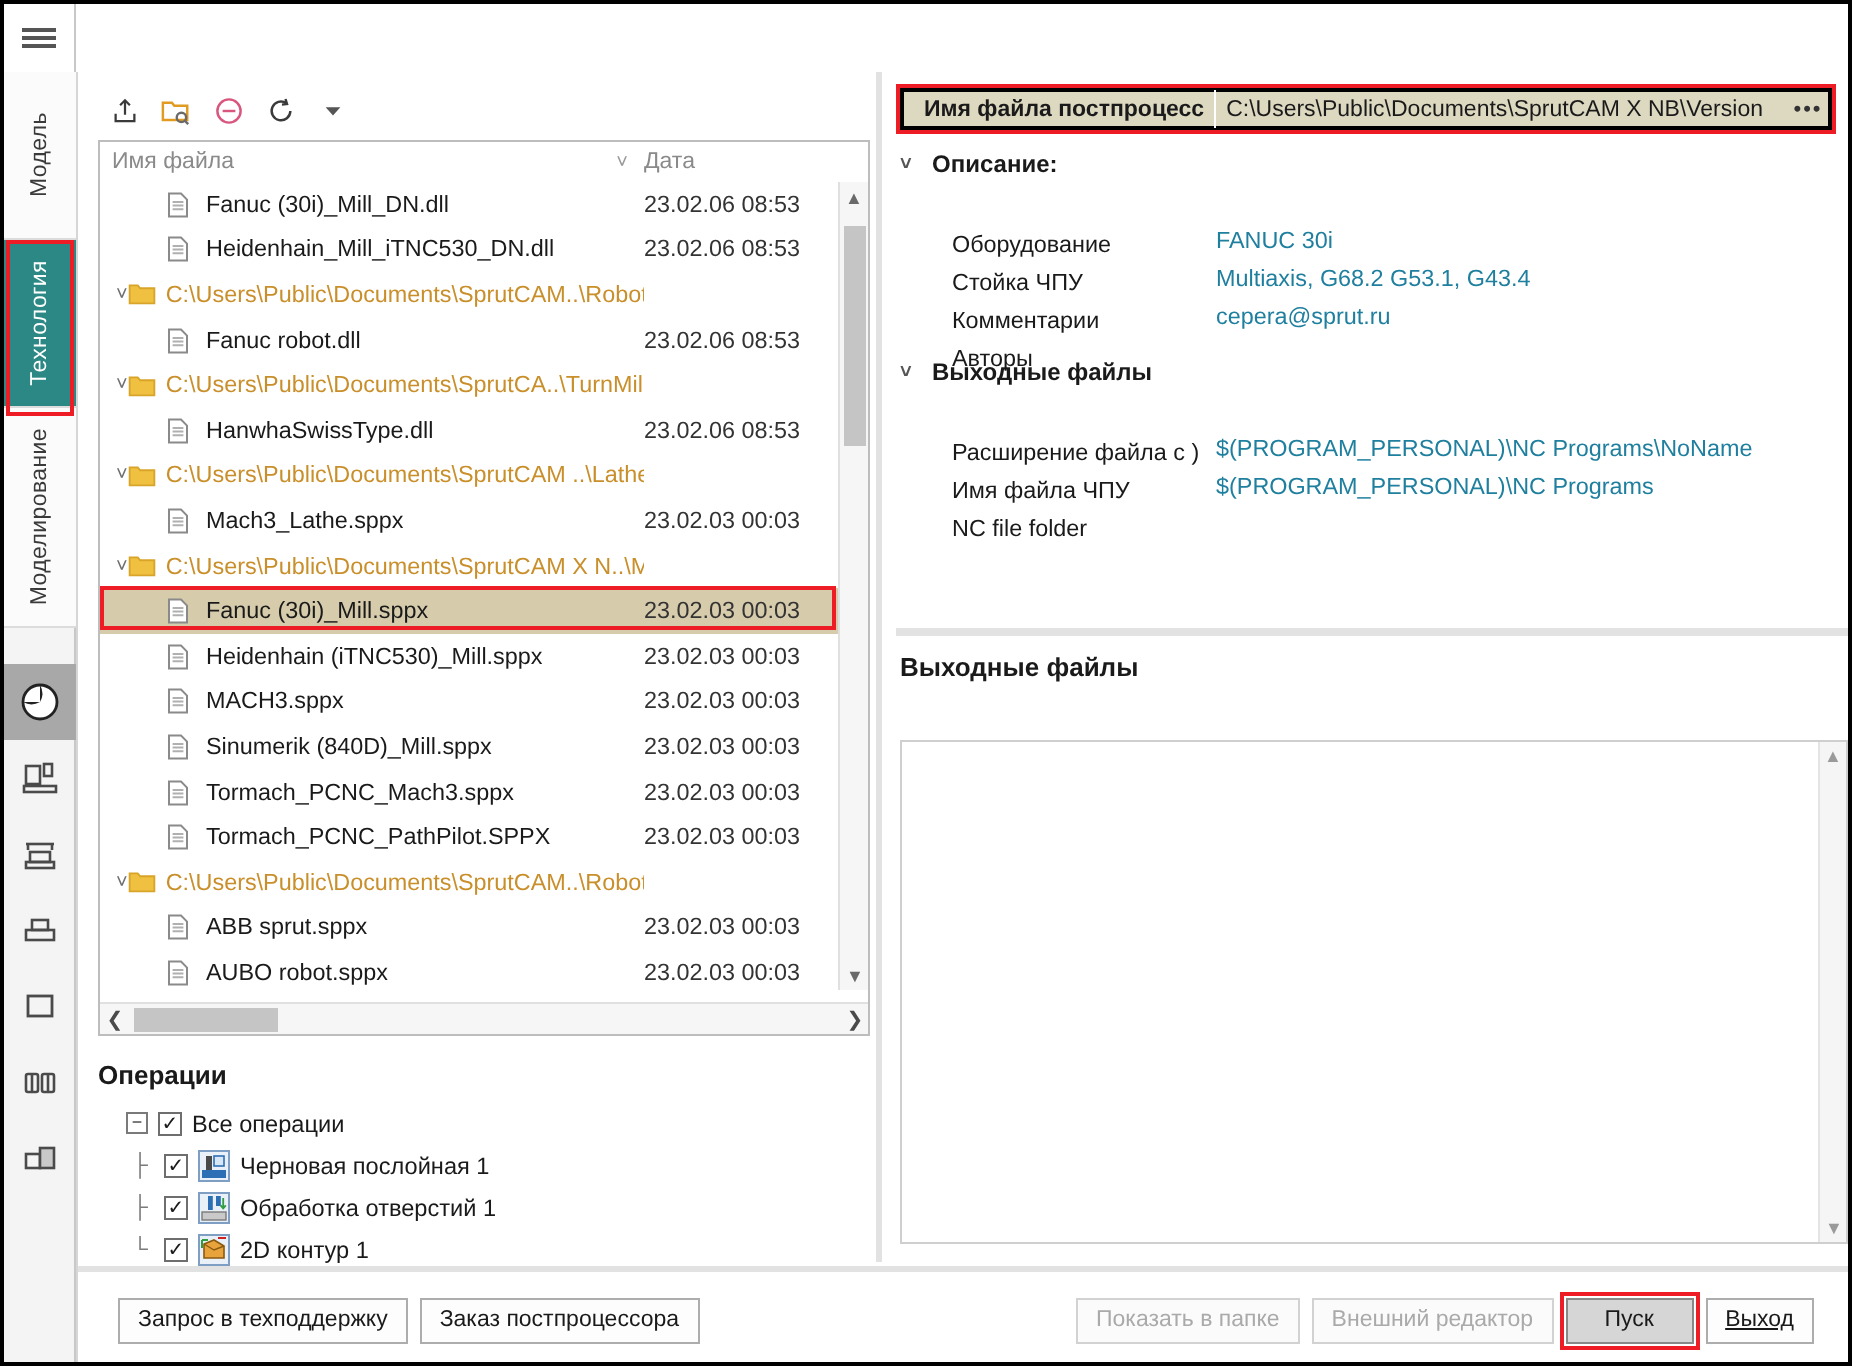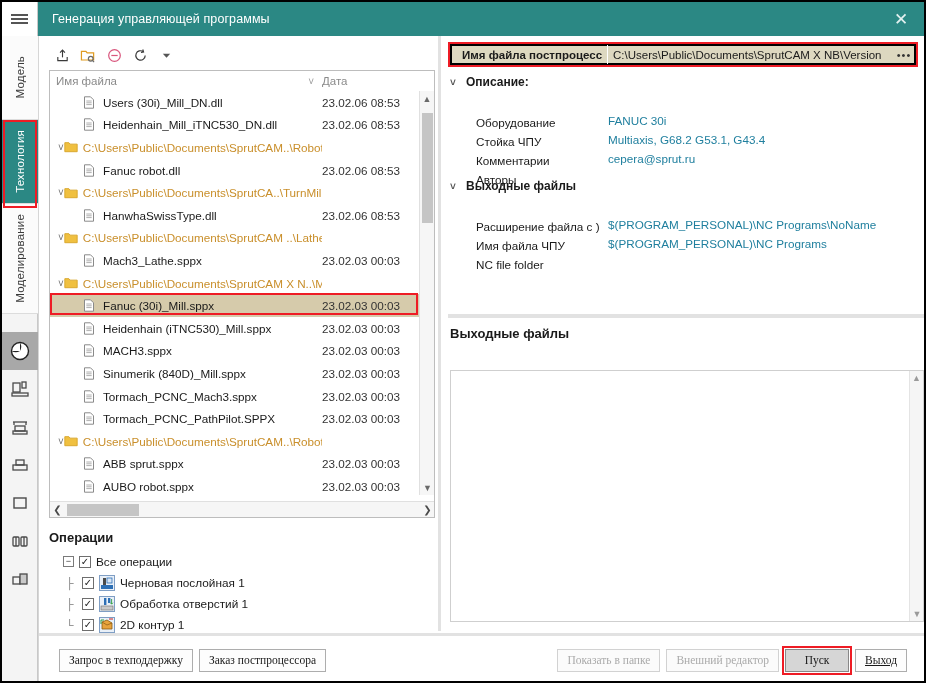--- a/index.html
+++ b/index.html
@@ -205,21 +205,21 @@
     position: absolute; right: 0; top: 0; width: 14px; height: 250px;
     background: #f5f5f5; border-left: 1px solid #e4e4e4;
   }
   #outsb .a { height: 14px; display:flex;align-items:center;justify-content:center;color:#9a9a9a;font-size:9px;}
   #outsb .adn { position:absolute;bottom:0;width:14px;height:14px;display:flex;align-items:center;justify-content:center;color:#9a9a9a;font-size:9px;}
 
   
   #footsep { position: absolute; left: 0; top: 597px; width: 886px; height: 3px; background: #e2e2e2;}
   #footer {
     position: absolute; left: 0; top: 604px; width: 886px; height: 40px;
-    display: flex; align-items: center; font-family: Liberation Serif, serif;
+    display: flex; align-items: center;
   }
   .btn {
     height: 23px; padding: 0 9px;
     border: 1px solid #adadad; background: #fdfdfd;
     font-size: 11.5px; color: #1a1a1a;
     display: flex; align-items: center; justify-content: center;
     white-space: nowrap;
   }
   .btn.dis { color: #aaaaaa; border-color: #d2d2d2; background: #fbfbfb; }
   .btn.primary { background: #d6d6d6; border: 1px solid #888; min-width: 64px;}
@@ -300,24 +300,20 @@
         <svg width="20" height="20" viewBox="0 0 20 20">
           <rect x="3" y="8" width="7" height="7" fill="none" stroke="#4a4a4a" stroke-width="1.3"></rect>
           <rect x="10" y="5" width="7" height="10" fill="#c9c9c9" stroke="#4a4a4a" stroke-width="1.3"></rect>
         </svg>
       </div>
     </div>
 
     <div id="rail-hl"></div>
   </div>
 
-  <div id="titlebar">
-    <div id="title-text">Генерация управляющей программы</div>
-    <div id="close-btn">✕</div>
-  </div>
 
   <div id="body">
 
     <div id="leftcol">
 
       <div id="searchrow">
         <div class="tbicon">
           <svg width="15" height="15" viewBox="0 0 16 16" fill="none" stroke="#3a3a3a" stroke-width="1.2">
             <path d="M8 10 V2.4"></path>
               <path d="M5.4 4.9 L8 2.3 L10.6 4.9"></path>
@@ -359,21 +355,21 @@
 
         <div id="rows">
             <div class="row">
               <div class="nm" style="padding-left:30px">
                 <span class="ficon">
                   <svg width="12" height="13" viewBox="0 0 12 13" fill="#fff" stroke="#8a8a8a" stroke-width="1">
                     <path d="M1.5 .8 H7.5 L10.5 3.8 V12.2 H1.5 Z"></path>
                     <path d="M3.3 5 H8.7 M3.3 6.8 H8.7 M3.3 8.6 H8.7" stroke="#b0b0b0"></path>
                   </svg>
                 </span>
-                <span style="margin-left:5px">Users (30i)_Mill_DN.dll</span>
+                <span style="margin-left:5px">Fanuc (30i)_Mill_DN.dll</span>
               </div>
               <div class="dt">23.02.06 08:53</div>
             </div>
             <div class="row">
               <div class="nm" style="padding-left:30px">
                 <span class="ficon">
                   <svg width="12" height="13" viewBox="0 0 12 13" fill="#fff" stroke="#8a8a8a" stroke-width="1">
                     <path d="M1.5 .8 H7.5 L10.5 3.8 V12.2 H1.5 Z"></path>
                     <path d="M3.3 5 H8.7 M3.3 6.8 H8.7 M3.3 8.6 H8.7" stroke="#b0b0b0"></path>
                   </svg>

